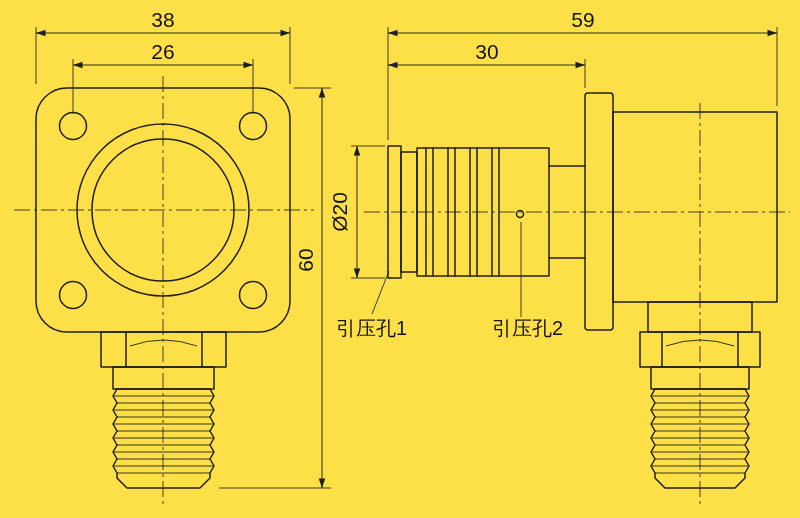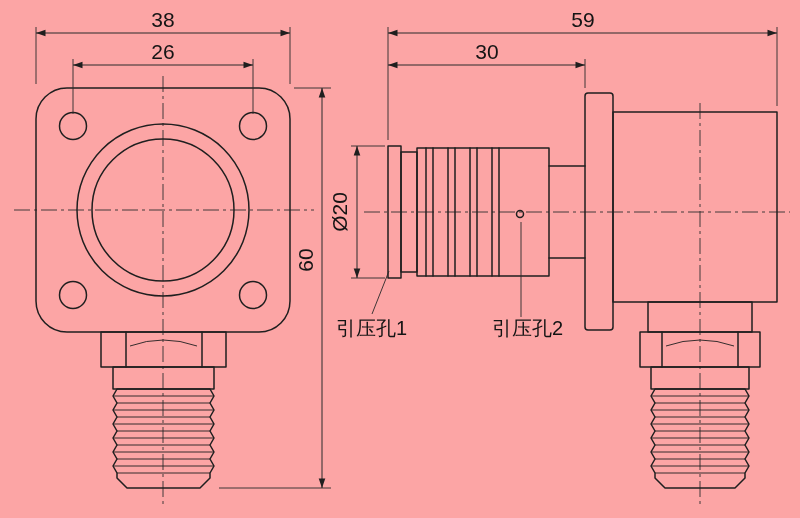--- a/index.html
+++ b/index.html
@@ -1,16 +1,16 @@
 <!DOCTYPE html>
 <html><head>
 <meta charset="utf-8">
 <style>
   html,body{margin:0;padding:0;background:#ffffff;}
-  .frame{width:800px;height:518px;background:#fca5a5;overflow:hidden;}
+  .frame{width:800px;height:518px;background:#fde047;overflow:hidden;}
   svg{display:block;}
   .part{fill:none;stroke:#1f1f1f;stroke-width:1.5;stroke-linejoin:round;stroke-linecap:round;}
   .thin{fill:none;stroke:#1f1f1f;stroke-width:0.9;}
   .dim{fill:none;stroke:#2a2a2a;stroke-width:1;}
   .ext{fill:none;stroke:#2a2a2a;stroke-width:0.9;}
   .cline{fill:none;stroke:#2f2f2f;stroke-width:0.9;stroke-dasharray:16 4 3 4;}
   text{font-family:"Liberation Sans","DejaVu Sans",sans-serif;font-size:21px;fill:#141414;}
   .lbl{font-size:20px;}
 </style>
 </head>

